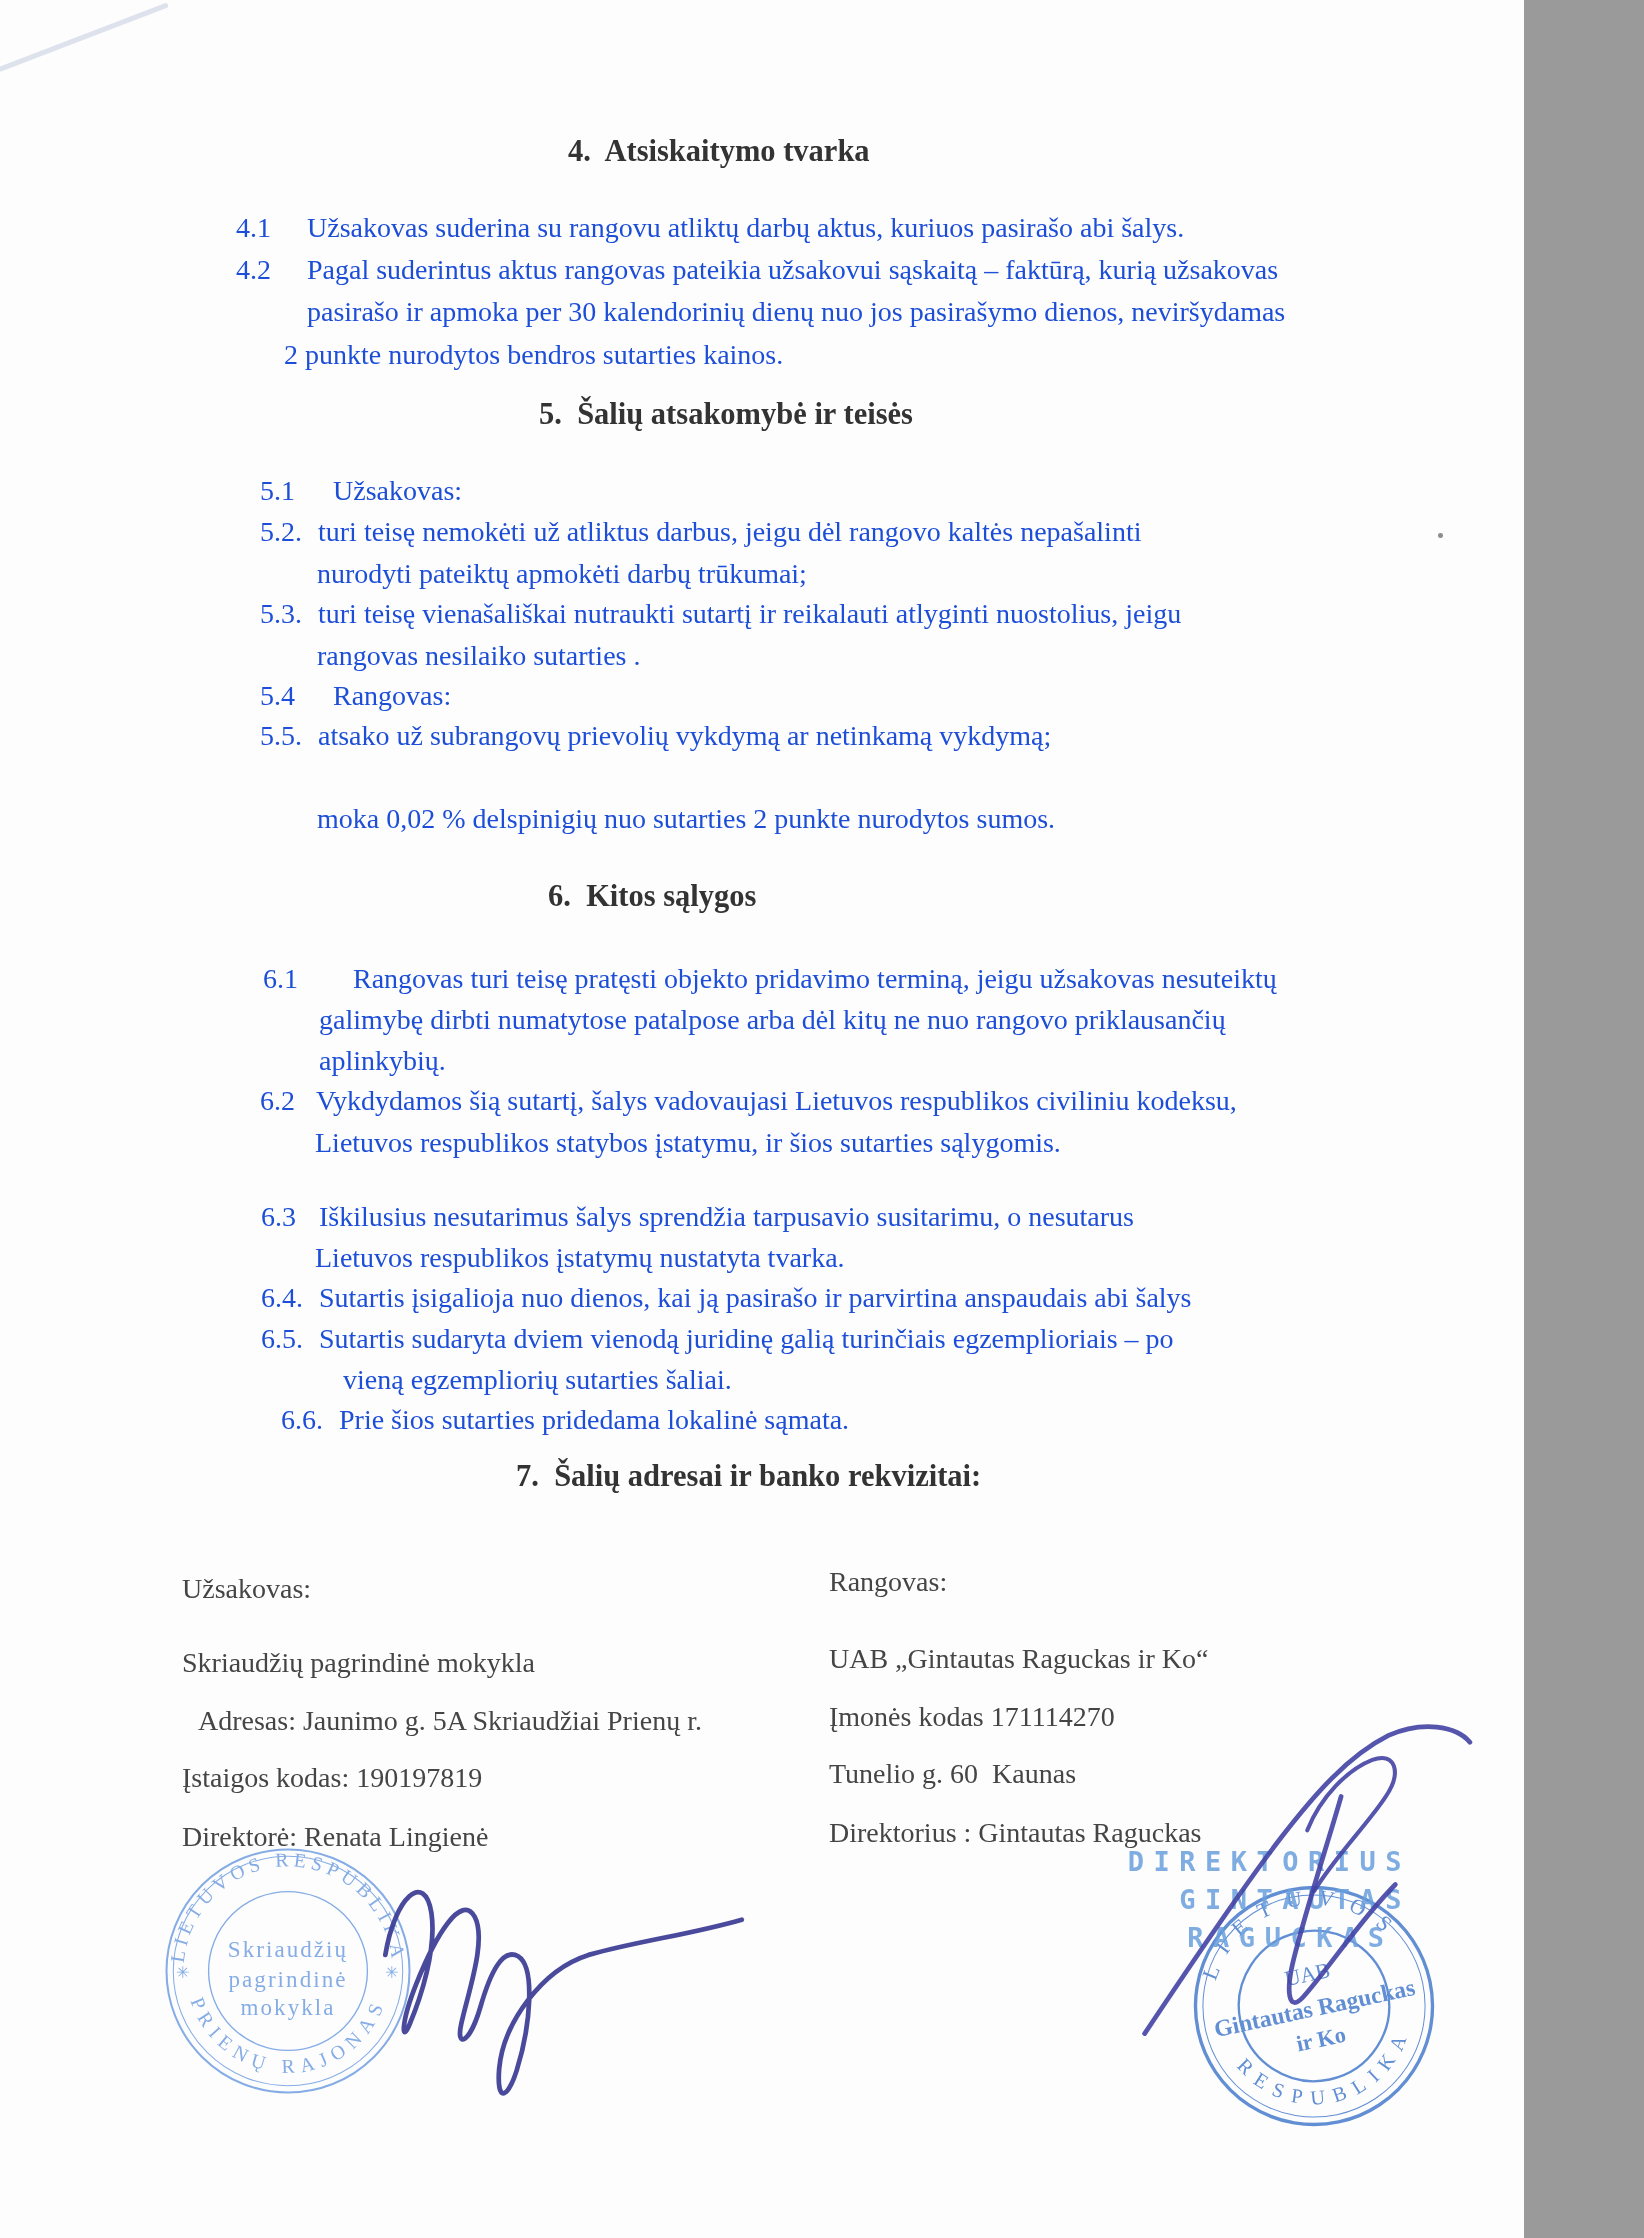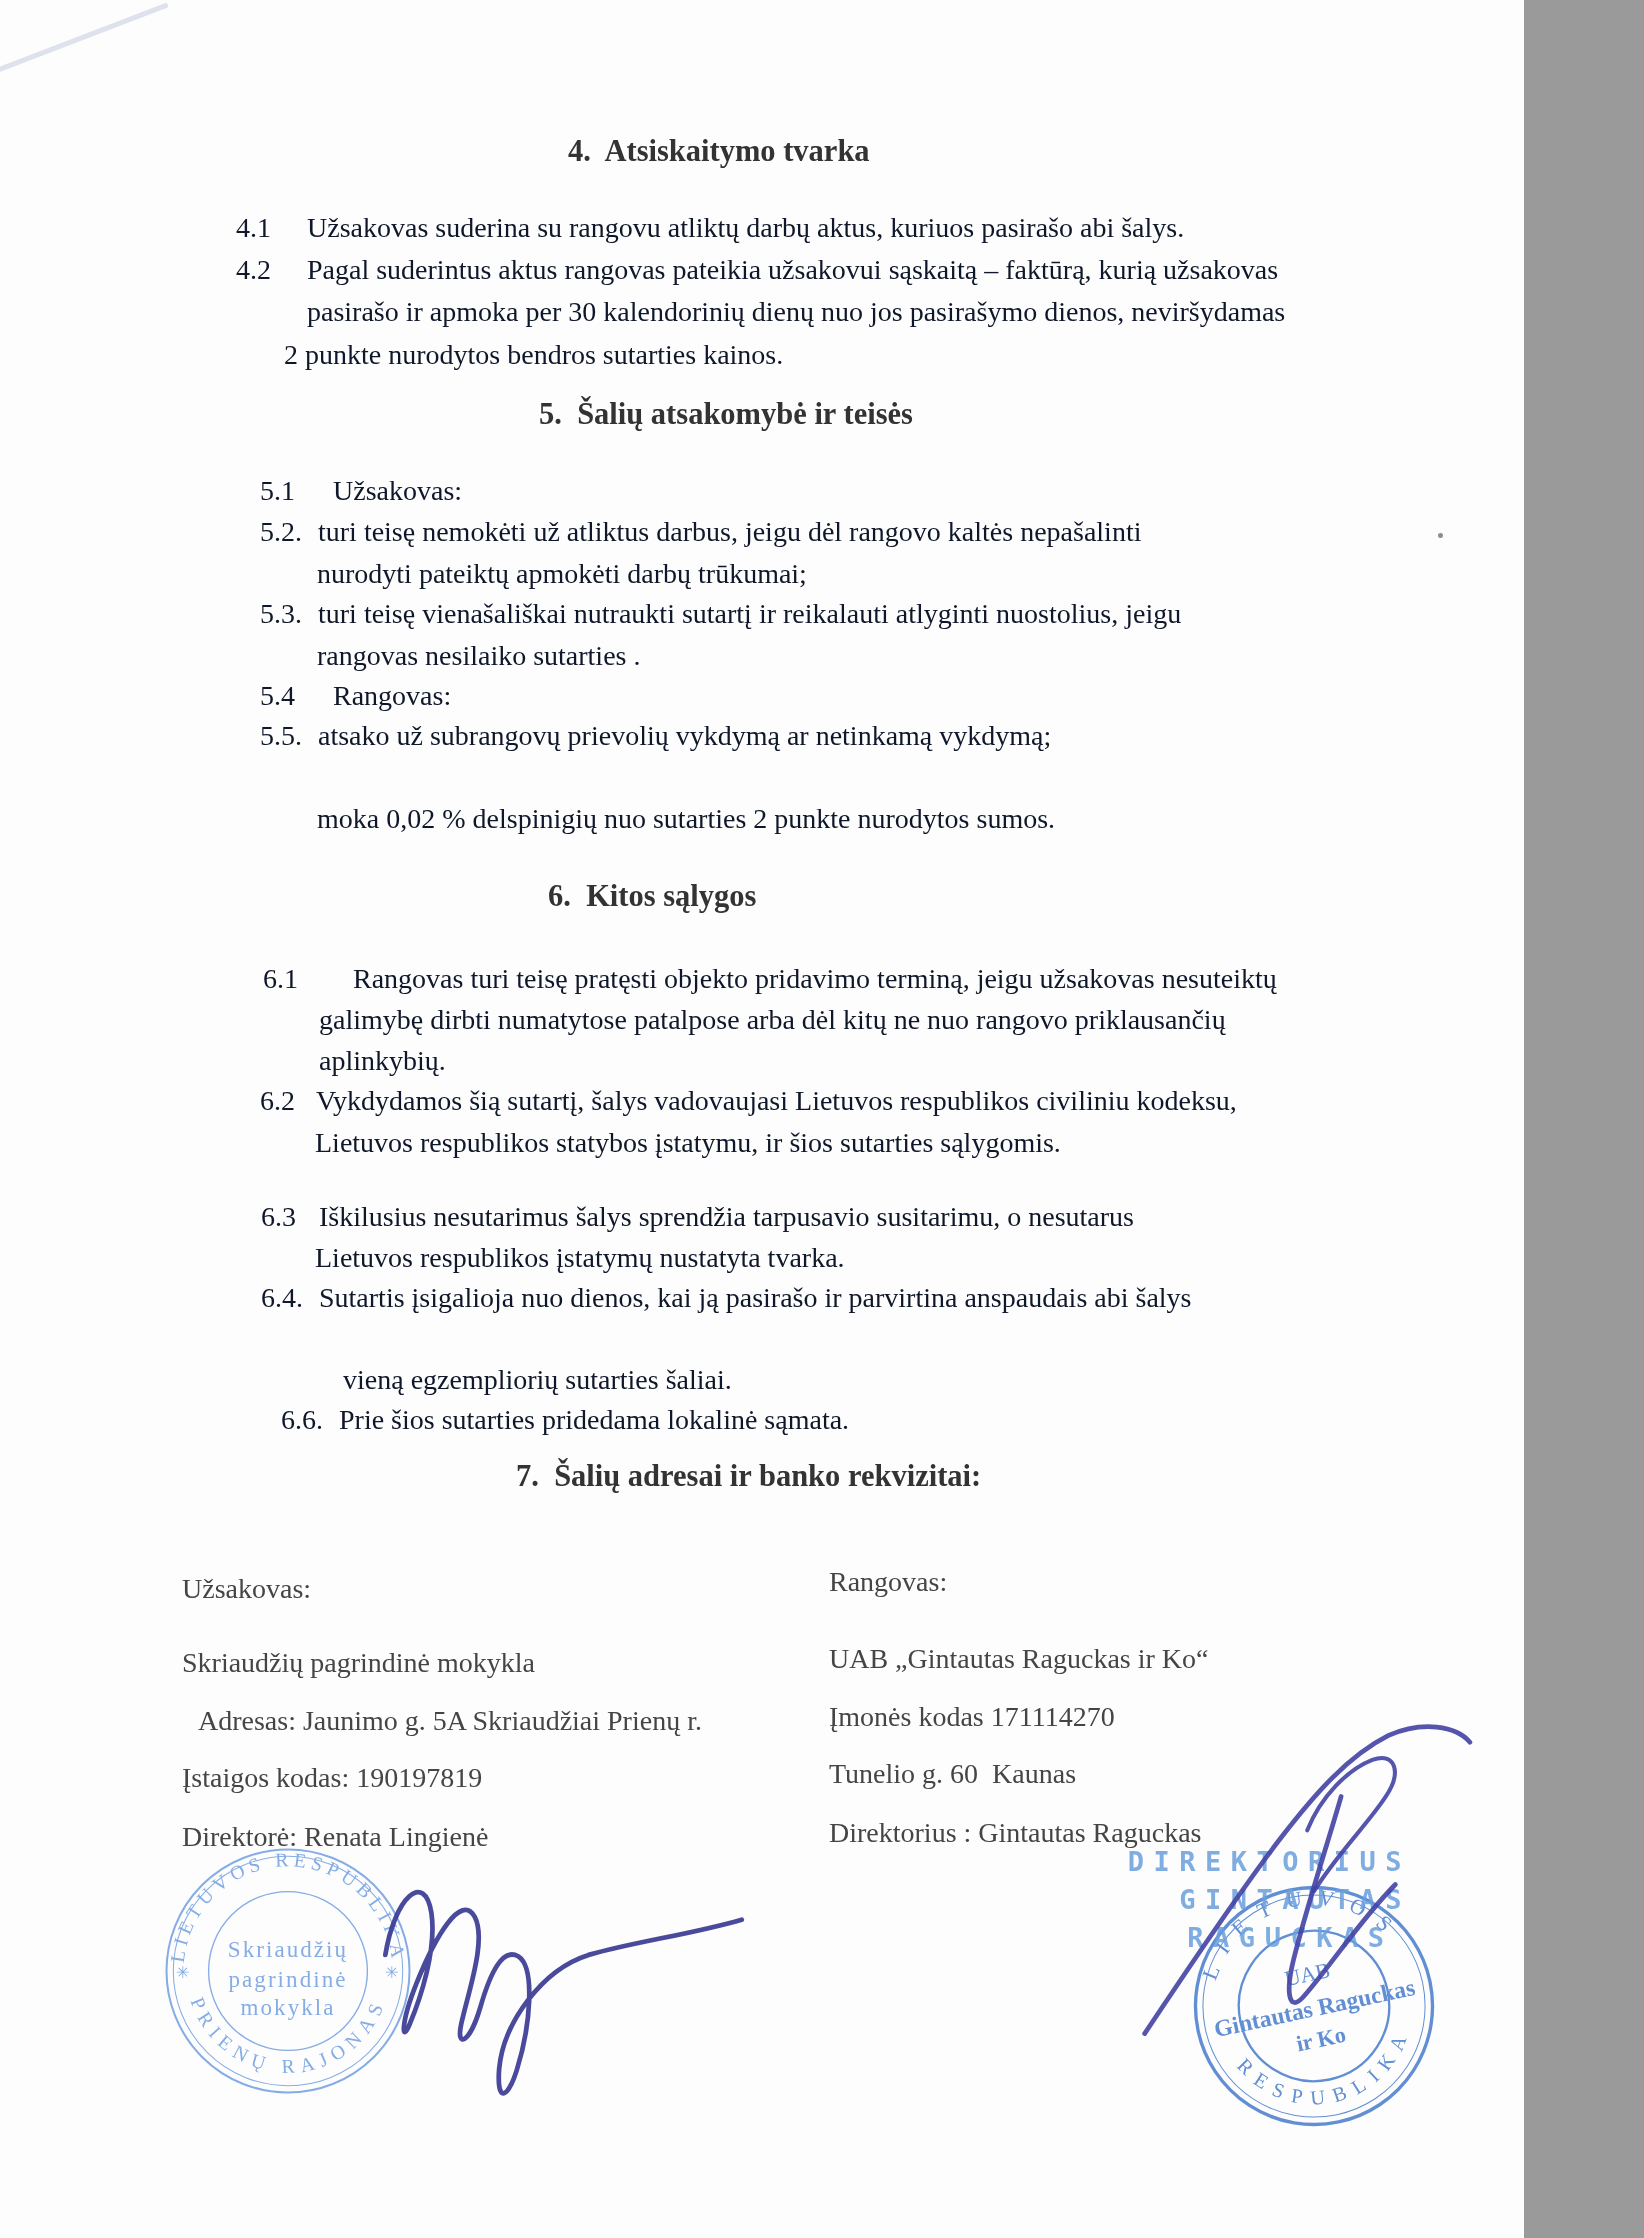--- a/index.html
+++ b/index.html
@@ -17,21 +17,21 @@
   }
   .stray-dot{
     position:absolute;left:1438px;top:533px;width:4.7px;height:4.7px;
     background:#8d8d8d;border-radius:50%;
   }
   .sec-h{
     position:absolute;margin:0;white-space:pre;
     font-size:30.5px;font-weight:bold;color:#333;
   }
   .ln{
-    position:absolute;white-space:pre;font-size:28px;color:#0f172a;
+    position:absolute;white-space:pre;font-size:28px;color:#1d4ed8;
   }
   .num{display:inline-block;}
   
   .h4{top:134px;left:568px;}
   .l40{top:212px;left:236px;} .l40 .num{width:71px;}
   .l41{top:254px;left:236px;} .l41 .num{width:71px;}
   .l42{top:296px;left:307px;}
   .l43{top:339px;left:284px;}
   
   .h5{top:397px;left:539px;}
@@ -114,20 +114,21 @@
 
   <h2 class="sec-h h6">6.  Kitos sąlygos</h2>
   <div class="ln l60"><span class="num">6.1</span><span class="txt">Rangovas turi teisę pratęsti objekto pridavimo terminą, jeigu užsakovas nesuteiktų</span></div>
   <div class="ln l61"><span class="txt">galimybę dirbti numatytose patalpose arba dėl kitų ne nuo rangovo priklausančių</span></div>
   <div class="ln l62"><span class="txt">aplinkybių.</span></div>
   <div class="ln l63"><span class="num">6.2</span><span class="txt">Vykdydamos šią sutartį, šalys vadovaujasi Lietuvos respublikos civiliniu kodeksu,</span></div>
   <div class="ln l64"><span class="txt">Lietuvos respublikos statybos įstatymu, ir šios sutarties sąlygomis.</span></div>
   <div class="ln l65"><span class="num">6.3</span><span class="txt">Iškilusius nesutarimus šalys sprendžia tarpusavio susitarimu, o nesutarus</span></div>
   <div class="ln l66"><span class="txt">Lietuvos respublikos įstatymų nustatyta tvarka.</span></div>
   <div class="ln l67"><span class="num">6.4.</span><span class="txt">Sutartis įsigalioja nuo dienos, kai ją pasirašo ir parvirtina anspaudais abi šalys</span></div>
+  <div class="ln l68"><span class="num">6.5.</span><span class="txt">Sutartis sudaryta dviem vienodą juridinę galią turinčiais egzemplioriais – po</span></div>
   <div class="ln l69"><span class="txt">vieną egzempliorių sutarties šaliai.</span></div>
   <div class="ln l610"><span class="num">6.6.</span><span class="txt">Prie šios sutarties pridedama lokalinė sąmata.</span></div>
 
   <h2 class="sec-h h7">7.  Šalių adresai ir banko rekvizitai:</h2>
 
   <div class="p-row cl0">Užsakovas:</div>
   <div class="p-row cl1">Skriaudžių pagrindinė mokykla</div>
   <div class="p-row cl2">Adresas: Jaunimo g. 5A Skriaudžiai Prienų r.</div>
   <div class="p-row cl3">Įstaigos kodas: 190197819</div>
   <div class="p-row cl4">Direktorė: Renata Lingienė</div>

